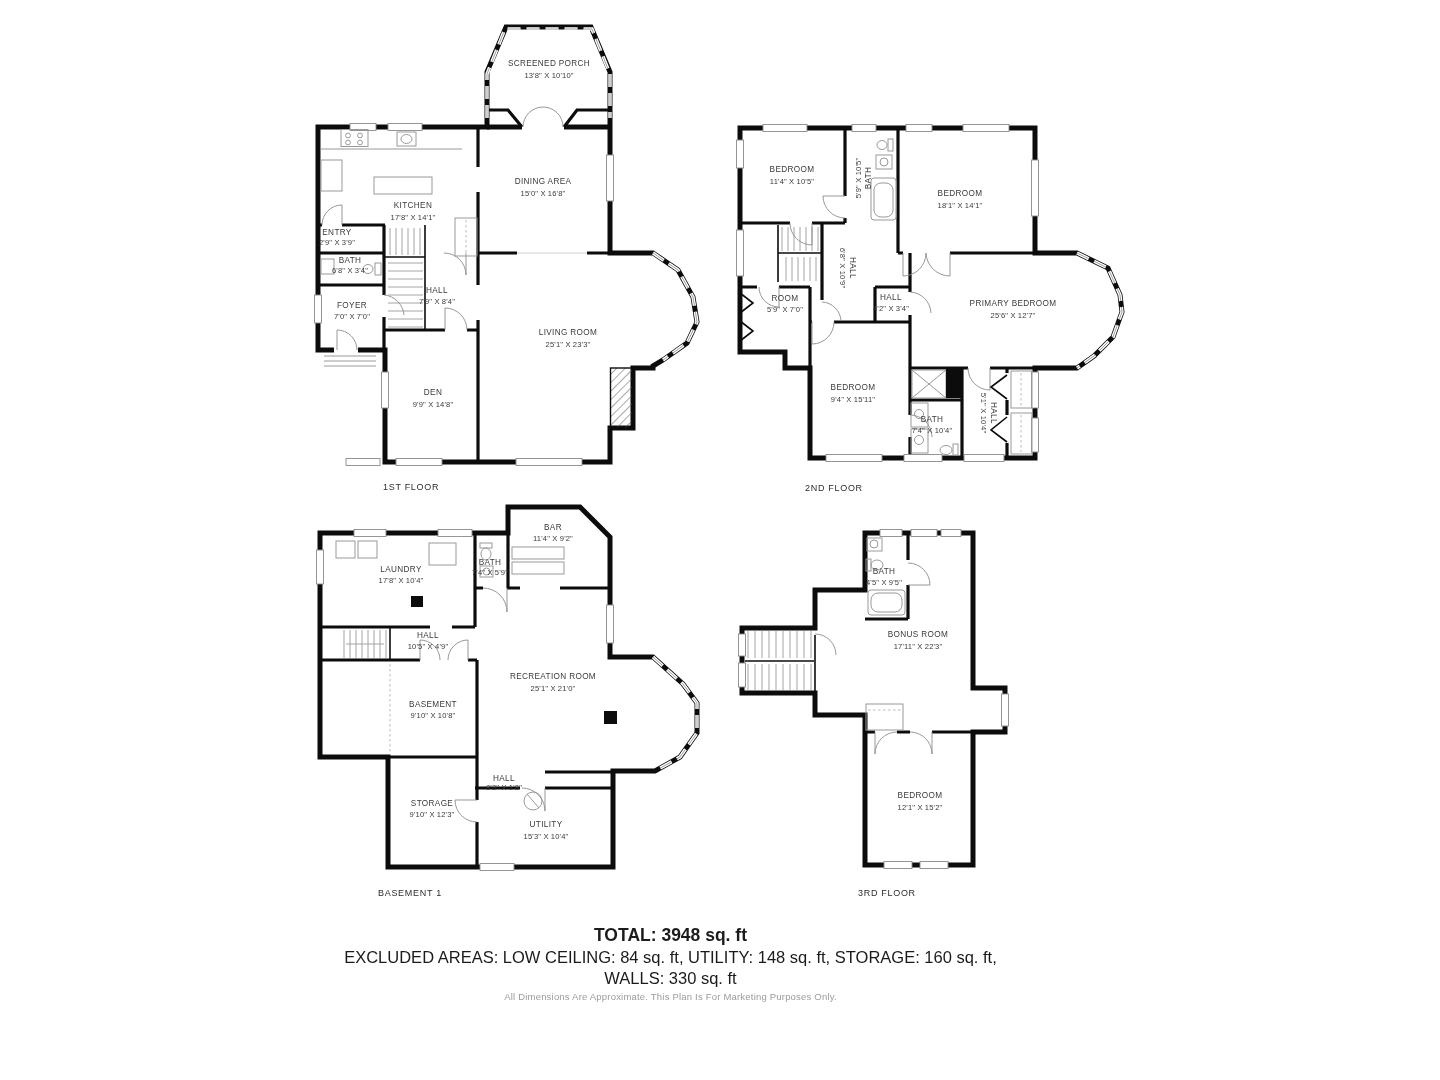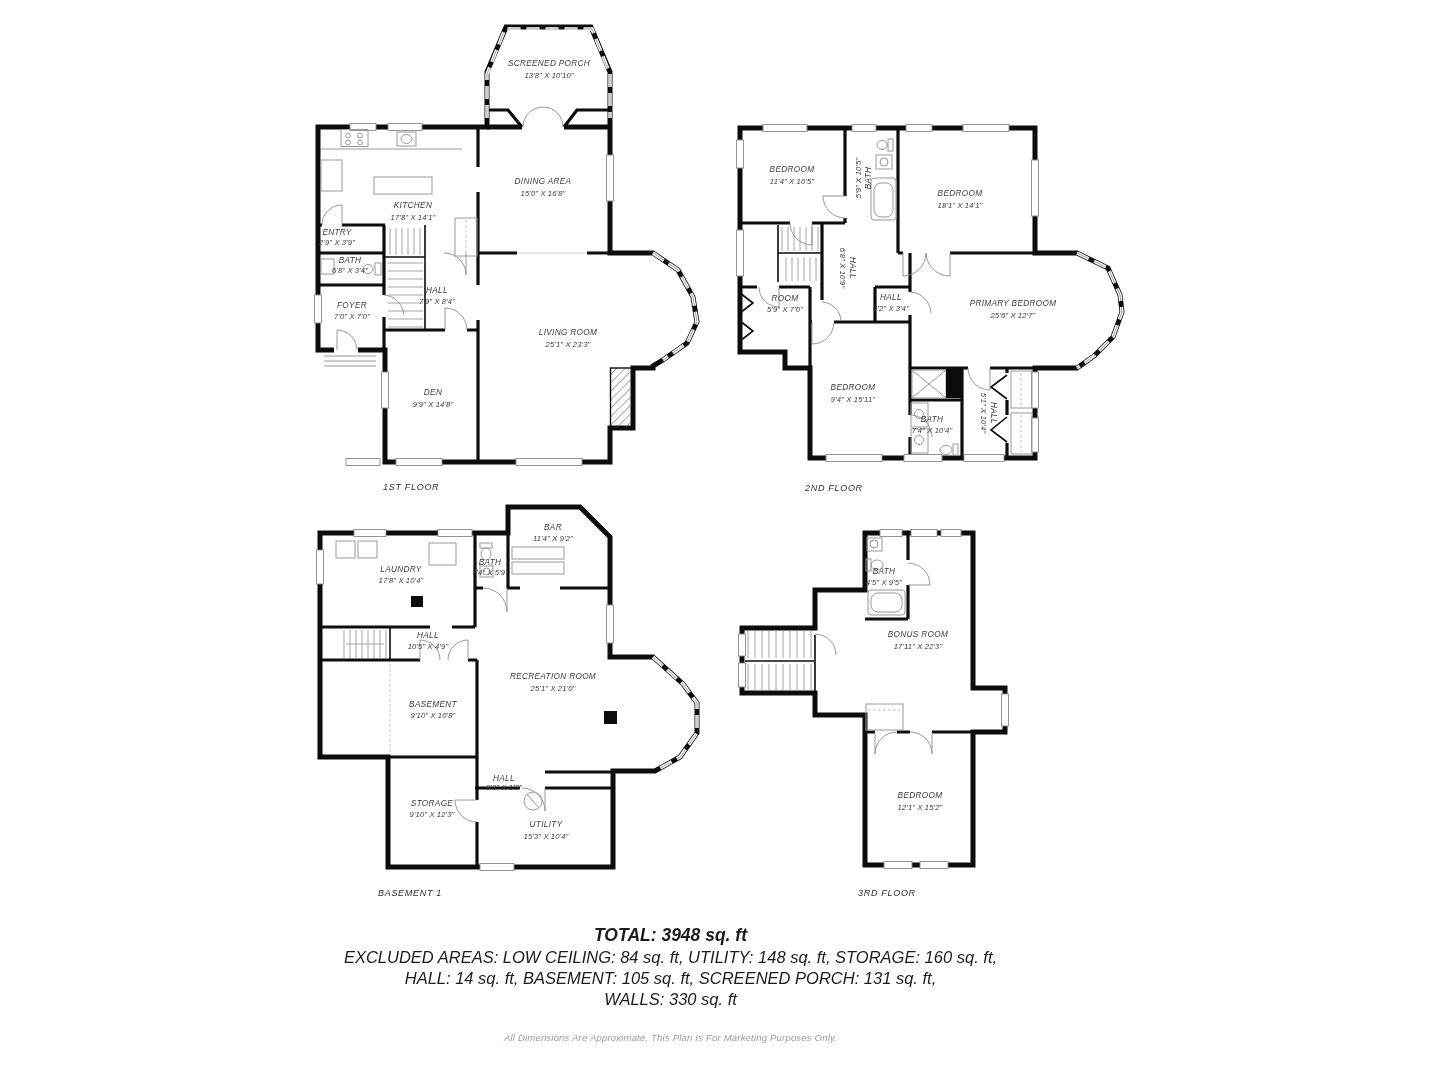--- a/index.html
+++ b/index.html
@@ -1,16 +1,16 @@
 <!DOCTYPE html>
 <html><head>
 <meta charset="utf-8">
 <style>
   html,body{margin:0;padding:0;background:#ffffff;}
-  .canvas{position:relative;width:1301px;height:1080px;background:#fff;font-family:"Liberation Sans",sans-serif;overflow:hidden;font-style:italic;}
+  .canvas{position:relative;width:1301px;height:1080px;background:#fff;font-family:"Liberation Sans",sans-serif;overflow:hidden;}
   svg{position:absolute;left:0;top:0;}
   
   .wo{fill:none;stroke:#0c0c0c;stroke-width:5;stroke-linejoin:miter;}
   .wi{fill:none;stroke:#0c0c0c;stroke-width:3.2;}
   .wt{fill:none;stroke:#0c0c0c;stroke-width:1.6;}
   .fx{fill:none;stroke:#999;stroke-width:1;}
   .st{fill:none;stroke:#9a9a9a;stroke-width:.9;}
   .dr{fill:none;stroke:#8c8c8c;stroke-width:.9;}
   .winr{fill:#fff;stroke:#8a8a8a;stroke-width:.9;}
   .wdash{fill:none;stroke:#fff;stroke-width:3.4;stroke-dasharray:13 6;}
@@ -21,21 +21,21 @@
   .hatchrect{fill:url(#diag);stroke:#0c0c0c;stroke-width:1.4;}
   text{font-family:"Liberation Sans",sans-serif;}
   text.rn{font-size:8.2px;fill:#3a3a3a;text-anchor:middle;letter-spacing:.35px;}
   text.rd{font-size:7.6px;fill:#3a3a3a;text-anchor:middle;letter-spacing:.15px;}
   text.fl{font-size:9px;fill:#2c2c2c;letter-spacing:.7px;}
   text.north{font-size:11px;fill:#222;font-weight:bold;}
   
   .summary{position:absolute;left:0;right:0;top:925px;text-align:center;color:#1b1b1b;padding-left:40px;}
   .summary .total{font-size:17.5px;font-weight:700;margin-bottom:1px;}
   .summary .line{font-size:16.5px;line-height:21px;}
-  .summary .disclaimer{margin-top:22px;font-size:9.5px;color:#9b9b9b;letter-spacing:.2px;}
+  .summary .disclaimer{margin-top:2px;font-size:9.5px;color:#9b9b9b;letter-spacing:.2px;}
 </style>
 </head>
 <body>
 
 <div class="canvas">
 <svg width="1440" height="1080" viewBox="0 0 1440 1080">
   <defs>
     <pattern id="diag" width="6" height="6" patternUnits="userSpaceOnUse" patternTransform="rotate(45)">
       <line x1="0" y1="0" x2="0" y2="6" stroke="#555" stroke-width="1"></line>
     </pattern>
@@ -349,17 +349,16 @@
 
   <g>
     <polygon class="blk" points="1367,1031 1408,1013 1397,1031 1408,1047"></polygon>
     <text class="north" x="1352" y="1035" transform="rotate(90 1352 1031)" text-anchor="middle">N</text>
   </g>
 </svg>
 
 <div class="summary">
   <div class="total">TOTAL: 3948 sq. ft</div>
   <div class="line">EXCLUDED AREAS: LOW CEILING: 84 sq. ft, UTILITY: 148 sq. ft, STORAGE: 160 sq. ft,</div>
-  <div class="line">HALL: 14 sq. ft, BASEMENT: 105 sq. ft, SCREENED PORCH: 131 sq. ft,</div>
   <div class="line">WALLS: 330 sq. ft</div>
   <div class="disclaimer">All Dimensions Are Approximate. This Plan Is For Marketing Purposes Only.</div>
 </div>
 </div>
 
 </body></html>

